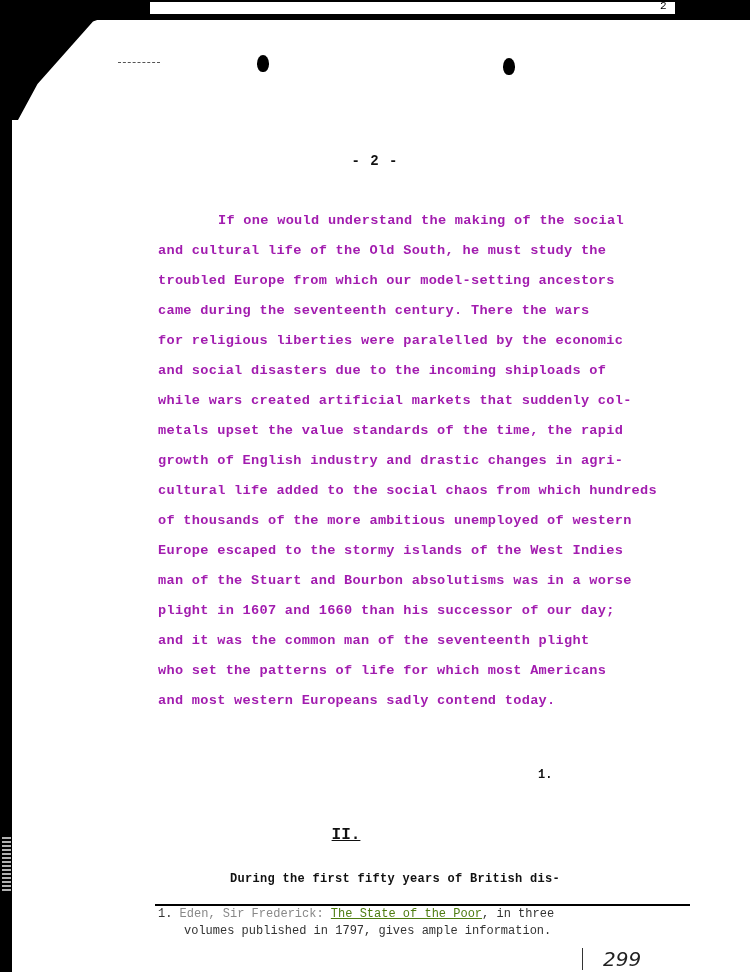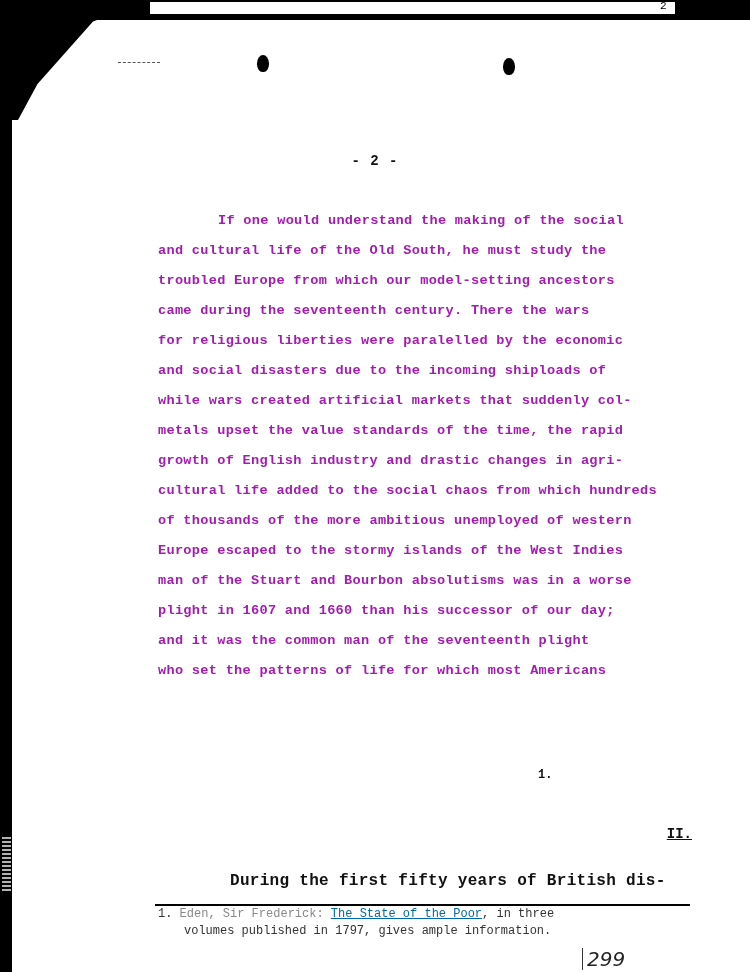--- a/index.html
+++ b/index.html
@@ -27,32 +27,32 @@
 
     .body-text { position: absolute; left: 158px; top: 210px; width: 540px; }
     .line {
       height: 30px; line-height: 22px; font-size: 13.6px; font-weight: bold;
       letter-spacing: 0.3px; white-space: pre; color: #a21caf;
     }
     .line.indent { padding-left: 60px; }
     .fn-ref { position: absolute; font-size: 12px; font-weight: bold; left: 538px; top: 768px; }
 
     .section-heading {
-      position: absolute; left: 0; width: 692px; top: 826px; text-align: right;
-      font-size: 14px; font-weight: bold; text-decoration: underline;
+      position: absolute; left: 0; width: 692px; top: 826px; text-align: center;
+      font-size: 16px; font-weight: bold; text-decoration: underline;
     }
-    .next-para { position: absolute; left: 230px; top: 872px; font-size: 16px; font-weight: bold; white-space: pre; letter-spacing: 0.3px; }
+    .next-para { position: absolute; left: 230px; top: 872px; font-size: 12px; font-weight: bold; white-space: pre; letter-spacing: 0.3px; }
     .fn-rule { position: absolute; left: 155px; top: 904px; width: 535px; height: 2px; background: #000; }
     .footnote { position: absolute; left: 158px; top: 906px; font-size: 12px; line-height: 17px; color: #333; white-space: pre; }
-    .footnote .title { text-decoration: underline; color: #0369a1; }
+    .footnote .title { text-decoration: underline; color: #4d7c0f; }
     .footnote .dim { color: #888; }
     .footnote .l2 { padding-left: 26px; }
     .stamp {
       position: absolute; left: 582px; top: 948px; font-family: "DejaVu Sans", sans-serif;
-      font-size: 20px; font-style: italic; color: #222; border-left: 1px solid #333; padding-left: 4px; line-height: 22px;
+      font-size: 20px; font-style: italic; color: #222; border-left: 1px solid #333; padding-left: 20px; line-height: 22px;
     }
     .scan-noise { position: absolute; left: 2px; top: 836px; width: 9px; height: 55px;
       background: repeating-linear-gradient(0deg, #fff 0 2px, #000 2px 4px); opacity: 0.7; }
   </style>
 </head>
 <body>
 
 <div class="top-black"></div>
 <div class="top-strip"></div>
 <div class="top-corner"></div>
@@ -75,20 +75,21 @@
   <div class="line">while wars created artificial markets that suddenly col-</div>
   <div class="line">metals upset the value standards of the time, the rapid</div>
   <div class="line">growth of English industry and drastic changes in agri-</div>
   <div class="line">cultural life added to the social chaos from which hundreds</div>
   <div class="line">of thousands of the more ambitious unemployed of western</div>
   <div class="line">Europe escaped to the stormy islands of the West Indies</div>
   <div class="line">man of the Stuart and Bourbon absolutisms was in a worse</div>
   <div class="line">plight in 1607 and 1660 than his successor of our day;</div>
   <div class="line">and it was the common man of the seventeenth plight</div>
   <div class="line">who set the patterns of life for which most Americans</div>
+  <div class="line">and most western Europeans sadly contend today.</div>
 </div>
 
 <div class="fn-ref">1.</div>
 
 <div class="section-heading">II.</div>
 
 <div class="next-para">During the first fifty years of British dis-</div>
 
 <div class="fn-rule"></div>
 

